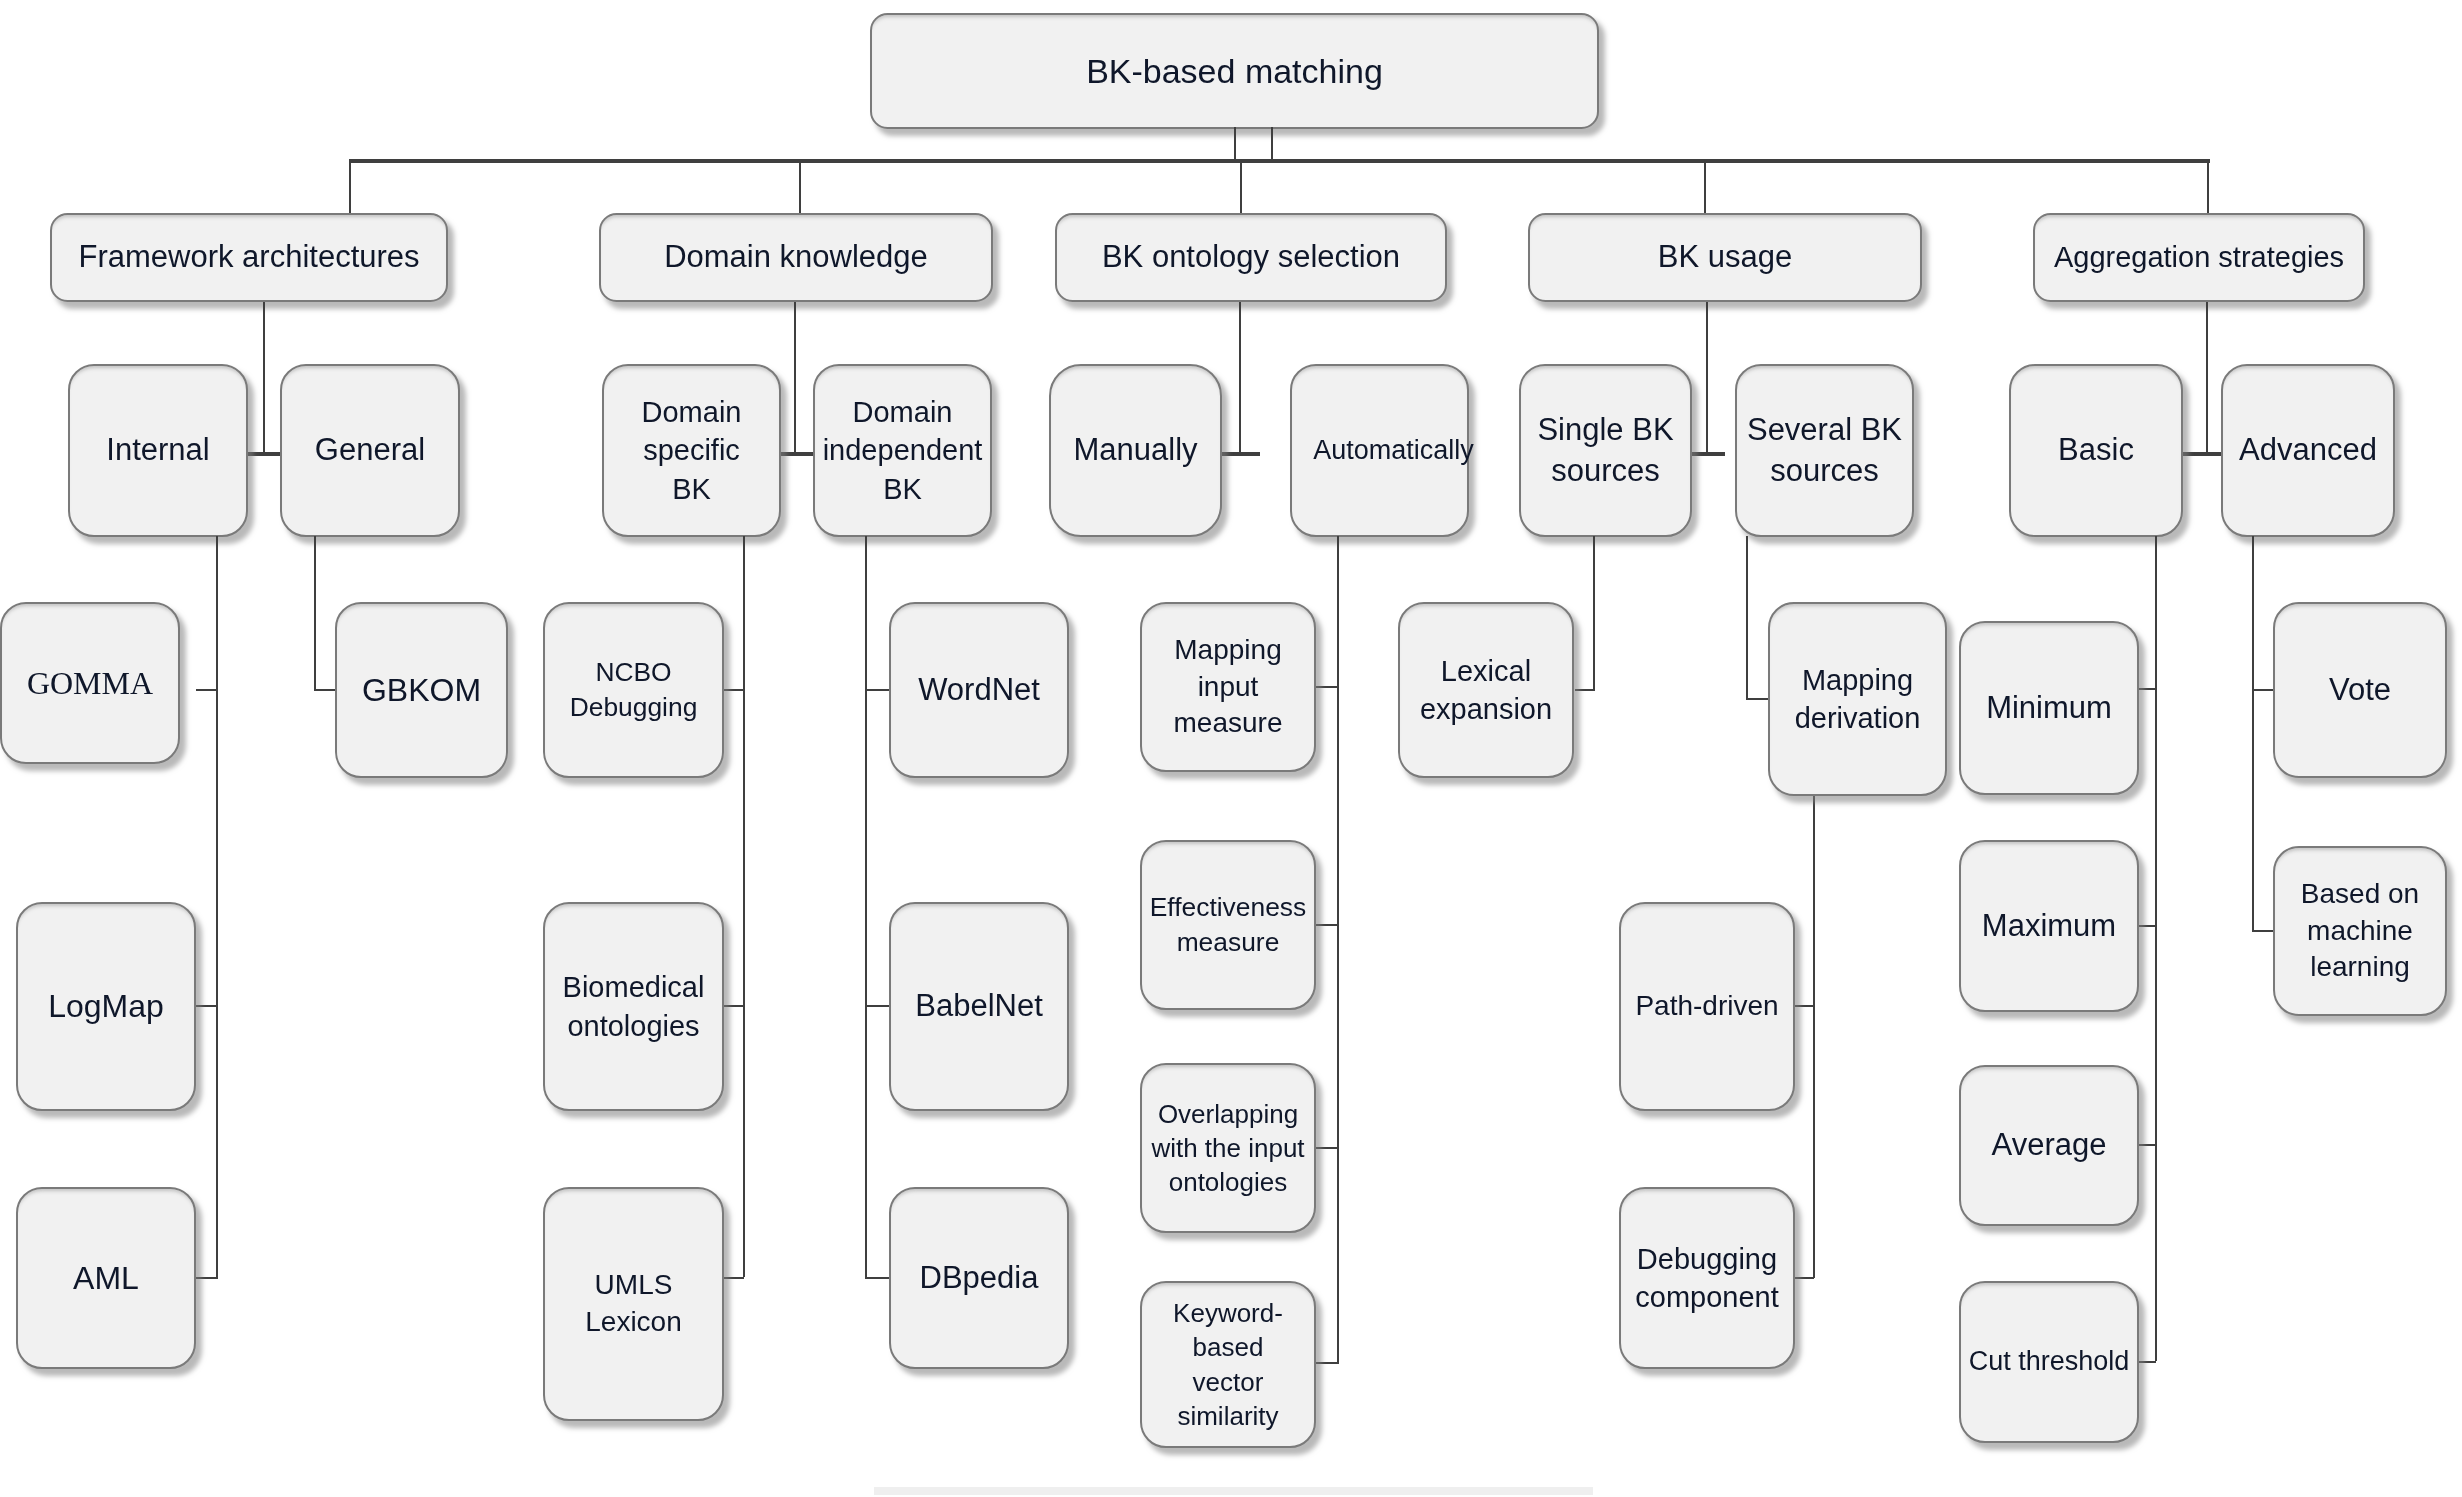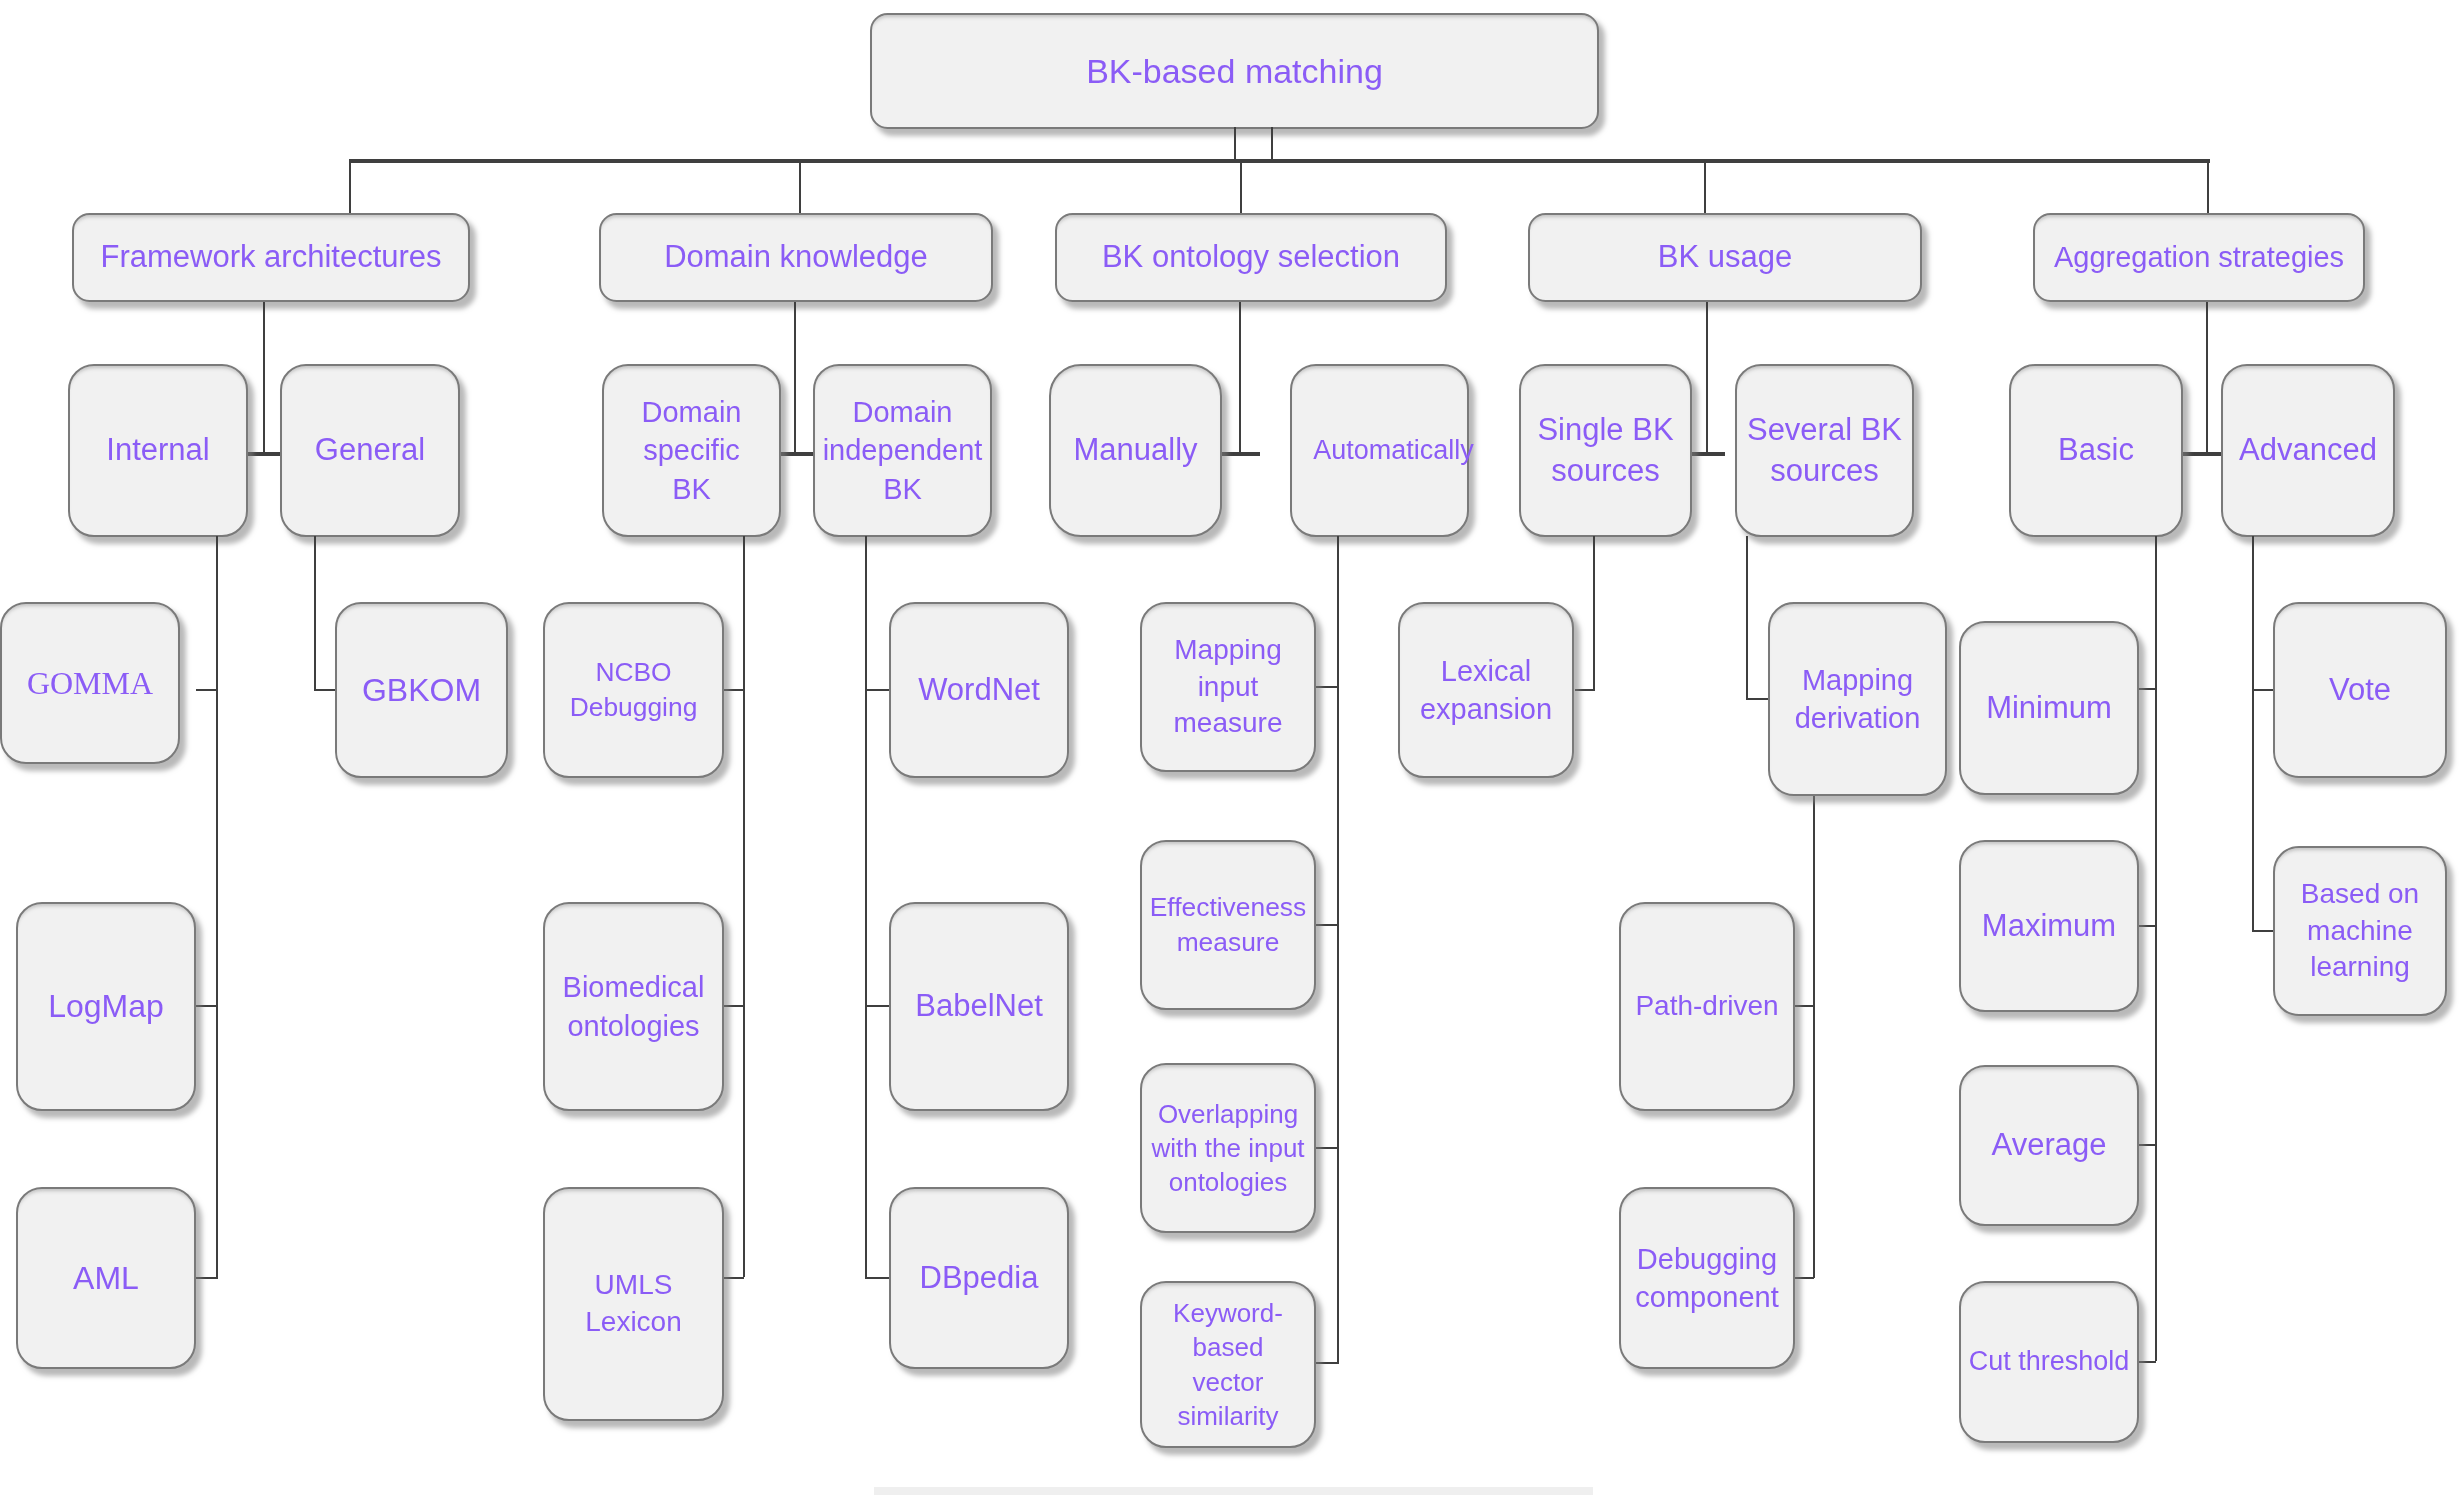--- a/index.html
+++ b/index.html
@@ -12,21 +12,21 @@
   }
   .n{
     position:absolute;
     background:#f1f1f1;
     border:2.4px solid #7a7a7a;
     border-radius:26px;
     box-shadow: 5.3px 6.5px 5.3px rgba(128,128,128,.55), inset 0 4.7px 3.5px -2.4px rgba(130,130,130,.38);
     display:flex;align-items:center;justify-content:center;
     text-align:center;
     white-space:pre-line;
-    color:#8b5cf6;
+    color:#0f172a;
     line-height:1.32;
     box-sizing:border-box;
   }
   .wide{border-radius:17.6px;}
   .h,.v{position:absolute;background:#3f3f3f;}
   .h{height:2.4px;}
   .v{width:2.4px;}
   .h.t{height:3.5px;}
   .band{position:absolute;background:#efefef;}
 </style>
@@ -39,21 +39,21 @@
 
   <div class="v" style="left:1234px;top:127px;height:34px;"></div>
   <div class="v" style="left:1271px;top:127px;height:34px;"></div>
   <div class="h t" style="left:349px;top:159px;width:1861px;"></div>
   <div class="v" style="left:349px;top:159px;height:55px;"></div>
   <div class="v" style="left:799px;top:159px;height:55px;"></div>
   <div class="v" style="left:1240px;top:159px;height:55px;"></div>
   <div class="v" style="left:1704px;top:159px;height:55px;"></div>
   <div class="v" style="left:2207px;top:159px;height:55px;"></div>
 
-  <div class="n wide" style="left:72px;top:213px;width:398px;height:89px;font-size:31px;">Framework architectures</div>
+  <div class="n wide" style="left:50px;top:213px;width:398px;height:89px;font-size:31px;">Framework architectures</div>
   <div class="n wide" style="left:599px;top:213px;width:394px;height:89px;font-size:31px;">Domain knowledge</div>
   <div class="n wide" style="left:1055px;top:213px;width:392px;height:89px;font-size:31px;">BK ontology selection</div>
   <div class="n wide" style="left:1528px;top:213px;width:394px;height:89px;font-size:31px;">BK usage</div>
   <div class="n wide" style="left:2033px;top:213px;width:332px;height:89px;font-size:29px;">Aggregation strategies</div>
 
   <div class="v" style="left:263px;top:302px;height:152px;"></div>
   <div class="v" style="left:794px;top:302px;height:152px;"></div>
   <div class="v" style="left:1239px;top:302px;height:152px;"></div>
   <div class="v" style="left:1706px;top:302px;height:152px;"></div>
   <div class="v" style="left:2206px;top:302px;height:152px;"></div>

